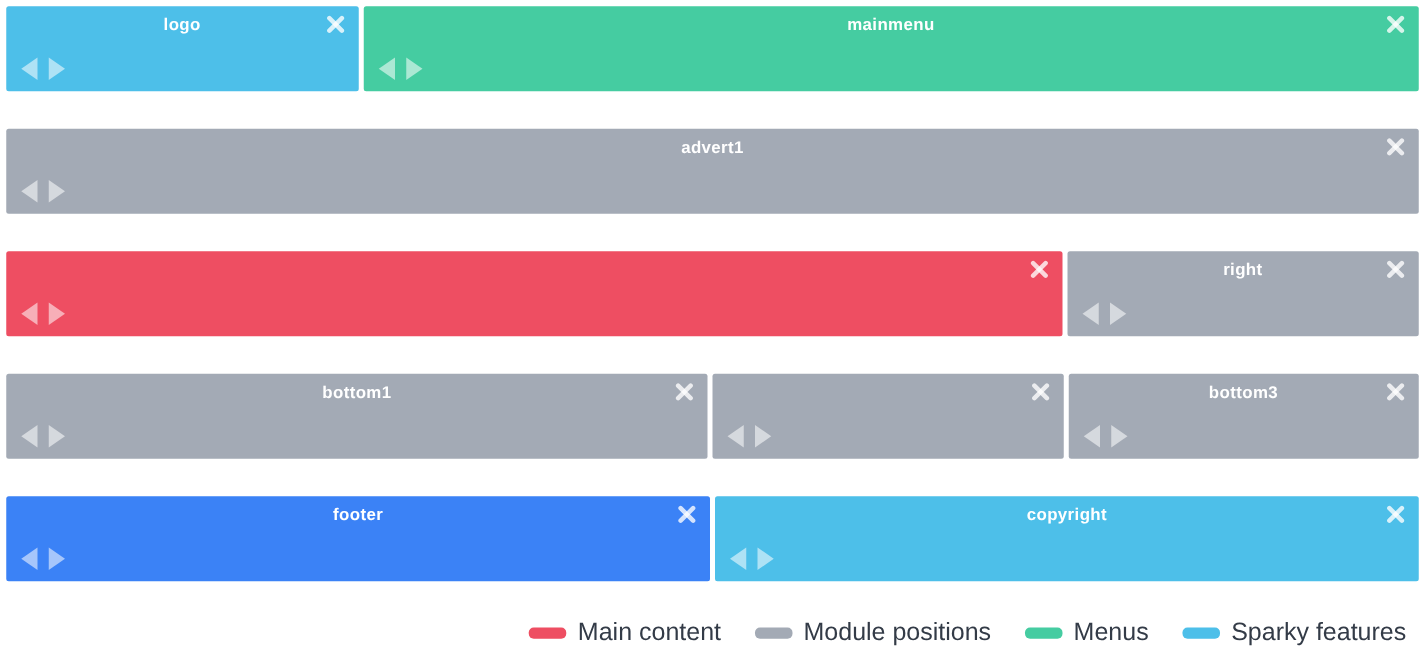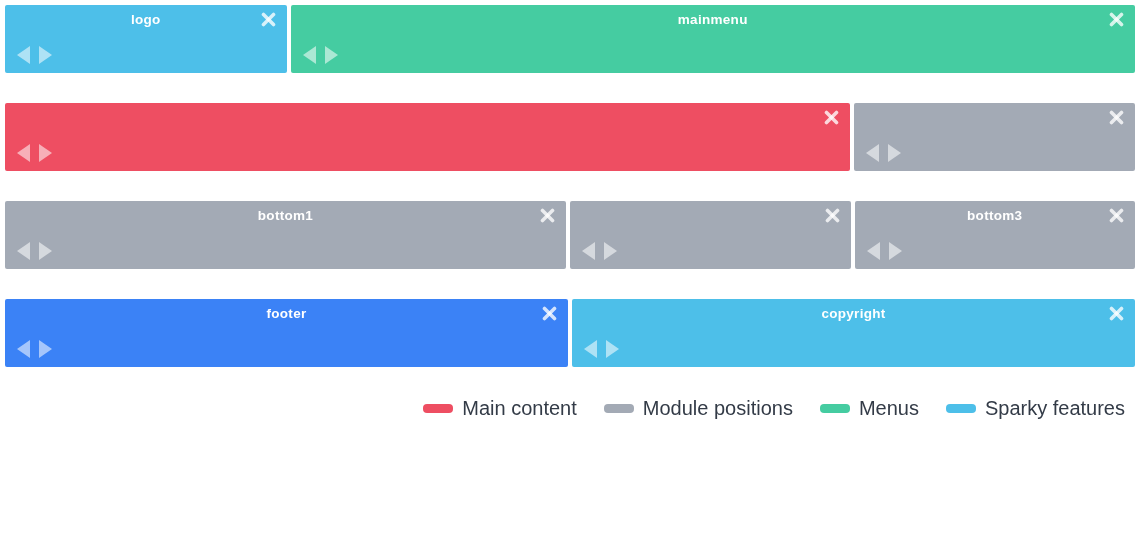--- a/index.html
+++ b/index.html
@@ -116,33 +116,49 @@
         <line x1="12.5" y1="2.5" x2="2.5" y2="12.5" stroke="rgba(255,255,255,0.78)" stroke-width="3.6" stroke-linecap="round"></line>
       </svg>
     </span>
     <span class="arrows">
       <span class="tri tri-left"></span>
       <span class="tri tri-right"></span>
     </span>
   </div>
       </div>
       <div class="row">
+        <div class="block" style="background: rgb(163, 170, 181); flex-grow: 100;">
+    <span class="block-label">advert1</span>
+    <span class="close-btn">
+      <svg width="15" height="15" viewBox="0 0 15 15">
+        <line x1="2.5" y1="2.5" x2="12.5" y2="12.5" stroke="rgba(255,255,255,0.78)" stroke-width="3.6" stroke-linecap="round"></line>
+        <line x1="12.5" y1="2.5" x2="2.5" y2="12.5" stroke="rgba(255,255,255,0.78)" stroke-width="3.6" stroke-linecap="round"></line>
+      </svg>
+    </span>
+    <span class="arrows">
+      <span class="tri tri-left"></span>
+      <span class="tri tri-right"></span>
+    </span>
+  </div>
+      </div>
+      <div class="row">
         <div class="block" style="background: rgb(238, 78, 98); flex-grow: 75;">
     <span class="close-btn">
       <svg width="15" height="15" viewBox="0 0 15 15">
         <line x1="2.5" y1="2.5" x2="12.5" y2="12.5" stroke="rgba(255,255,255,0.78)" stroke-width="3.6" stroke-linecap="round"></line>
         <line x1="12.5" y1="2.5" x2="2.5" y2="12.5" stroke="rgba(255,255,255,0.78)" stroke-width="3.6" stroke-linecap="round"></line>
       </svg>
     </span>
     <span class="arrows">
       <span class="tri tri-left"></span>
       <span class="tri tri-right"></span>
     </span>
   </div>
         <div class="block" style="background: rgb(163, 170, 181); flex-grow: 25;">
+    <span class="block-label">right</span>
     <span class="close-btn">
       <svg width="15" height="15" viewBox="0 0 15 15">
         <line x1="2.5" y1="2.5" x2="12.5" y2="12.5" stroke="rgba(255,255,255,0.78)" stroke-width="3.6" stroke-linecap="round"></line>
         <line x1="12.5" y1="2.5" x2="2.5" y2="12.5" stroke="rgba(255,255,255,0.78)" stroke-width="3.6" stroke-linecap="round"></line>
       </svg>
     </span>
     <span class="arrows">
       <span class="tri tri-left"></span>
       <span class="tri tri-right"></span>
     </span>

